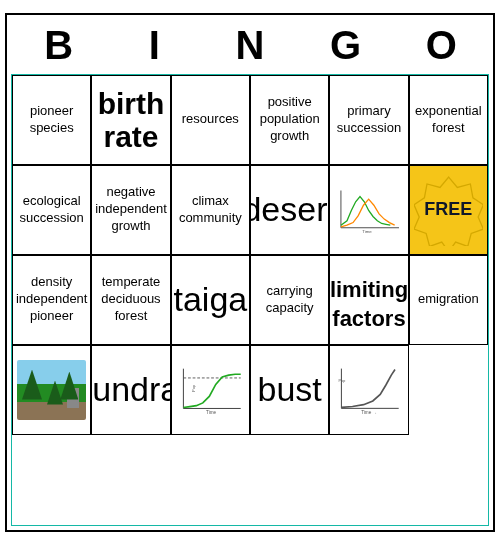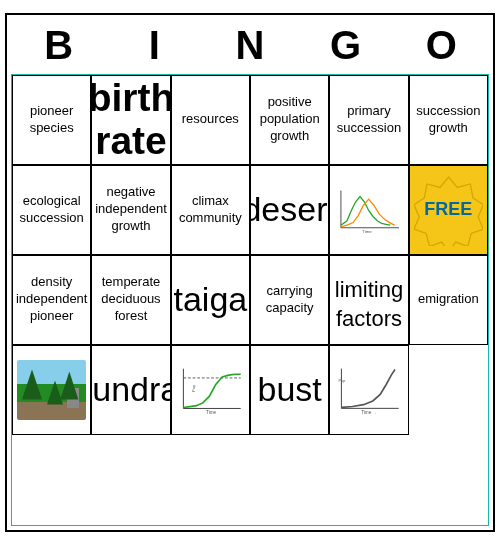--- a/index.html
+++ b/index.html
@@ -86,21 +86,21 @@
       position: absolute;
       top: 0; left: 0;
       width: 100%;
       height: 100%;
     }
 
     .free-badge-text {
       position: relative;
       font-size: 18px;
       font-weight: bold;
-      color: #0369a1;
+      color: #0f172a;
       z-index: 1;
     }
 
     
     .chart-cell svg {
       width: 80px;
       height: 60px;
     }
 
     .chart-mini svg {
@@ -134,21 +134,21 @@
       position: absolute;
       bottom: 20px;
       right: 8px;
       width: 18px;
       height: 28px;
       background: #1a5c1a;
       clip-path: polygon(50% 0%, 0% 100%, 100% 100%);
     }
 
     .birth-rate-text {
-      font-size: 39px;
+      font-size: 30px;
       font-weight: bold;
       line-height: 1.1;
     }
   </style>
 </head>
 <body>
 
 <div class="bingo-card">
 
   <div class="bingo-header">
@@ -171,21 +171,21 @@
       <span class="cell-text">resources</span>
     </div>
     <div class="bingo-cell">
       <span class="cell-text">positive population growth</span>
     </div>
     <div class="bingo-cell">
       <span class="cell-text">primary succession</span>
     </div>
 
     <div class="bingo-cell">
-      <span class="cell-text">succession growth</span>
+      <span class="cell-text">exponential forest</span>
     </div>
     <div class="bingo-cell">
       <span class="cell-text">ecological succession</span>
     </div>
     <div class="bingo-cell">
       <span class="cell-text">negative independent growth</span>
     </div>
     <div class="bingo-cell">
       <span class="cell-text">climax community</span>
     </div>
@@ -223,21 +223,21 @@
       <span class="cell-text">temperate deciduous forest</span>
     </div>
 
     <div class="bingo-cell xlarge-text">
       <span class="cell-text">taiga</span>
     </div>
     <div class="bingo-cell">
       <span class="cell-text">carrying capacity</span>
     </div>
     <div class="bingo-cell medium-large">
-      <span class="cell-text" style="font-size:22px;font-weight:normal;margin-top:11px;">limiting factors</span>
+      <span class="cell-text" style="font-size:22px;font-weight:bold;margin-top:11px;">limiting factors</span>
     </div>
     <div class="bingo-cell">
       <span class="cell-text">emigration</span>
     </div>
     <div class="bingo-cell">
 
       <div class="forest-img">
         <div style="position:absolute;bottom:15px;left:30px;width:16px;height:24px;background:#1a5c1a;clip-path:polygon(50% 0%, 0% 100%, 100% 100%);"></div>
         <div style="position:absolute;bottom:12px;left:50px;width:12px;height:20px;background:#888;"></div>
       </div>

